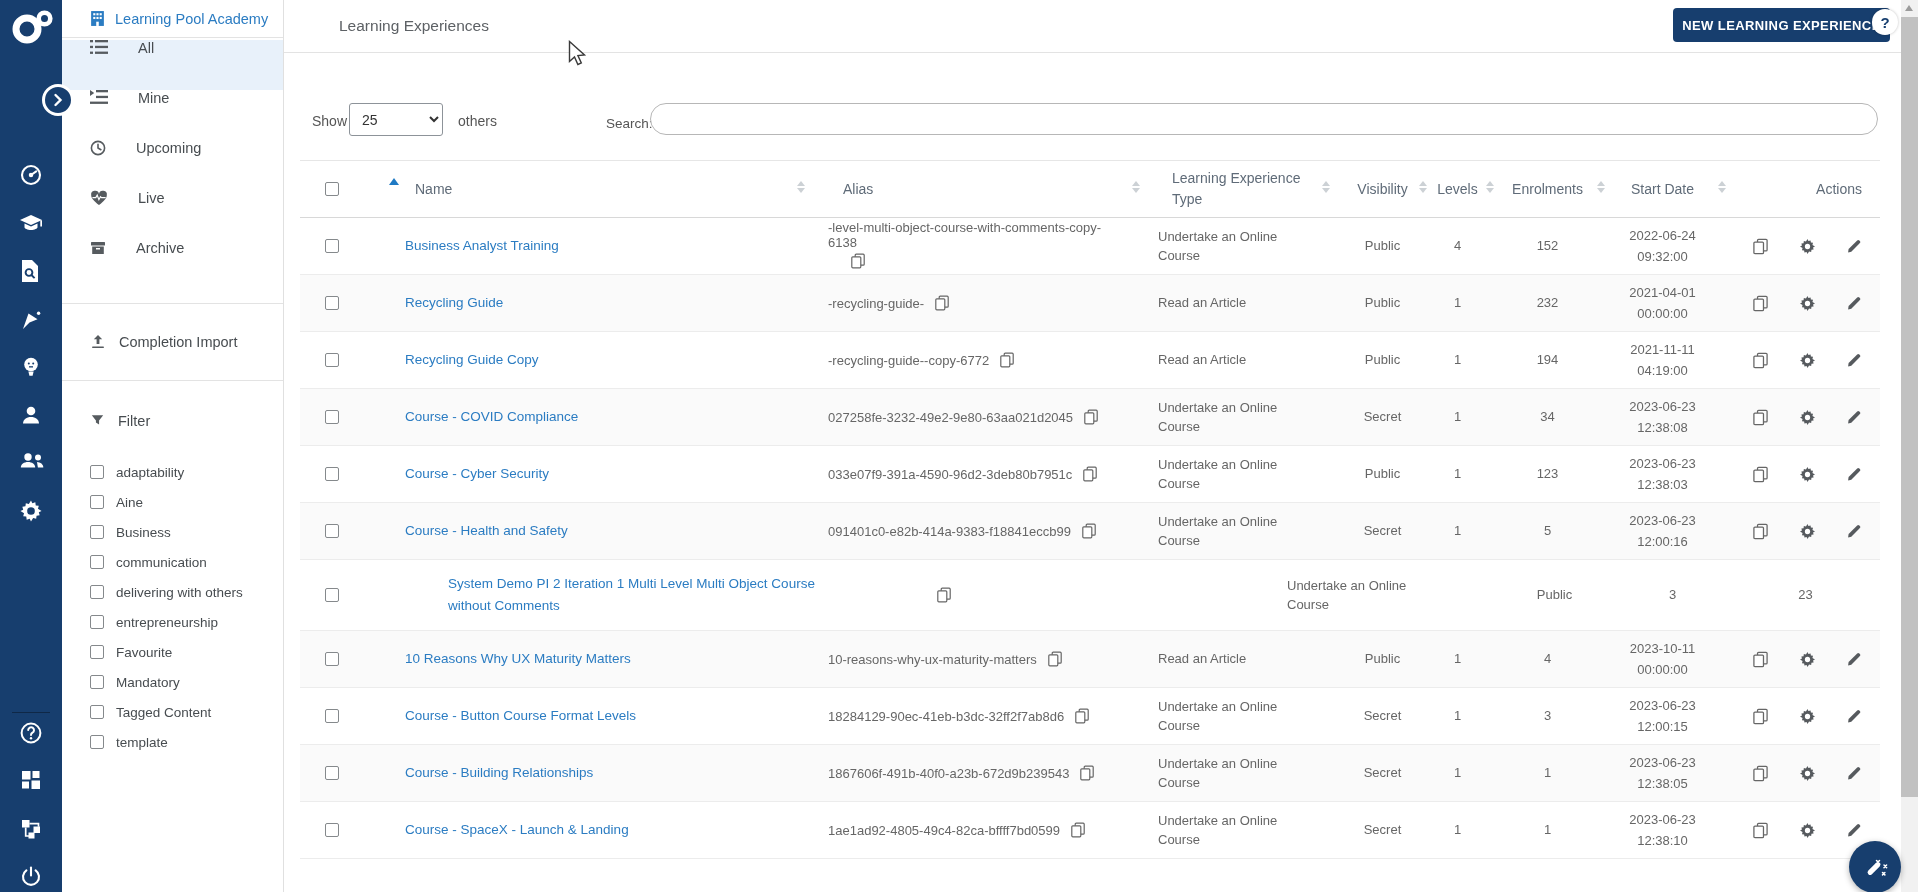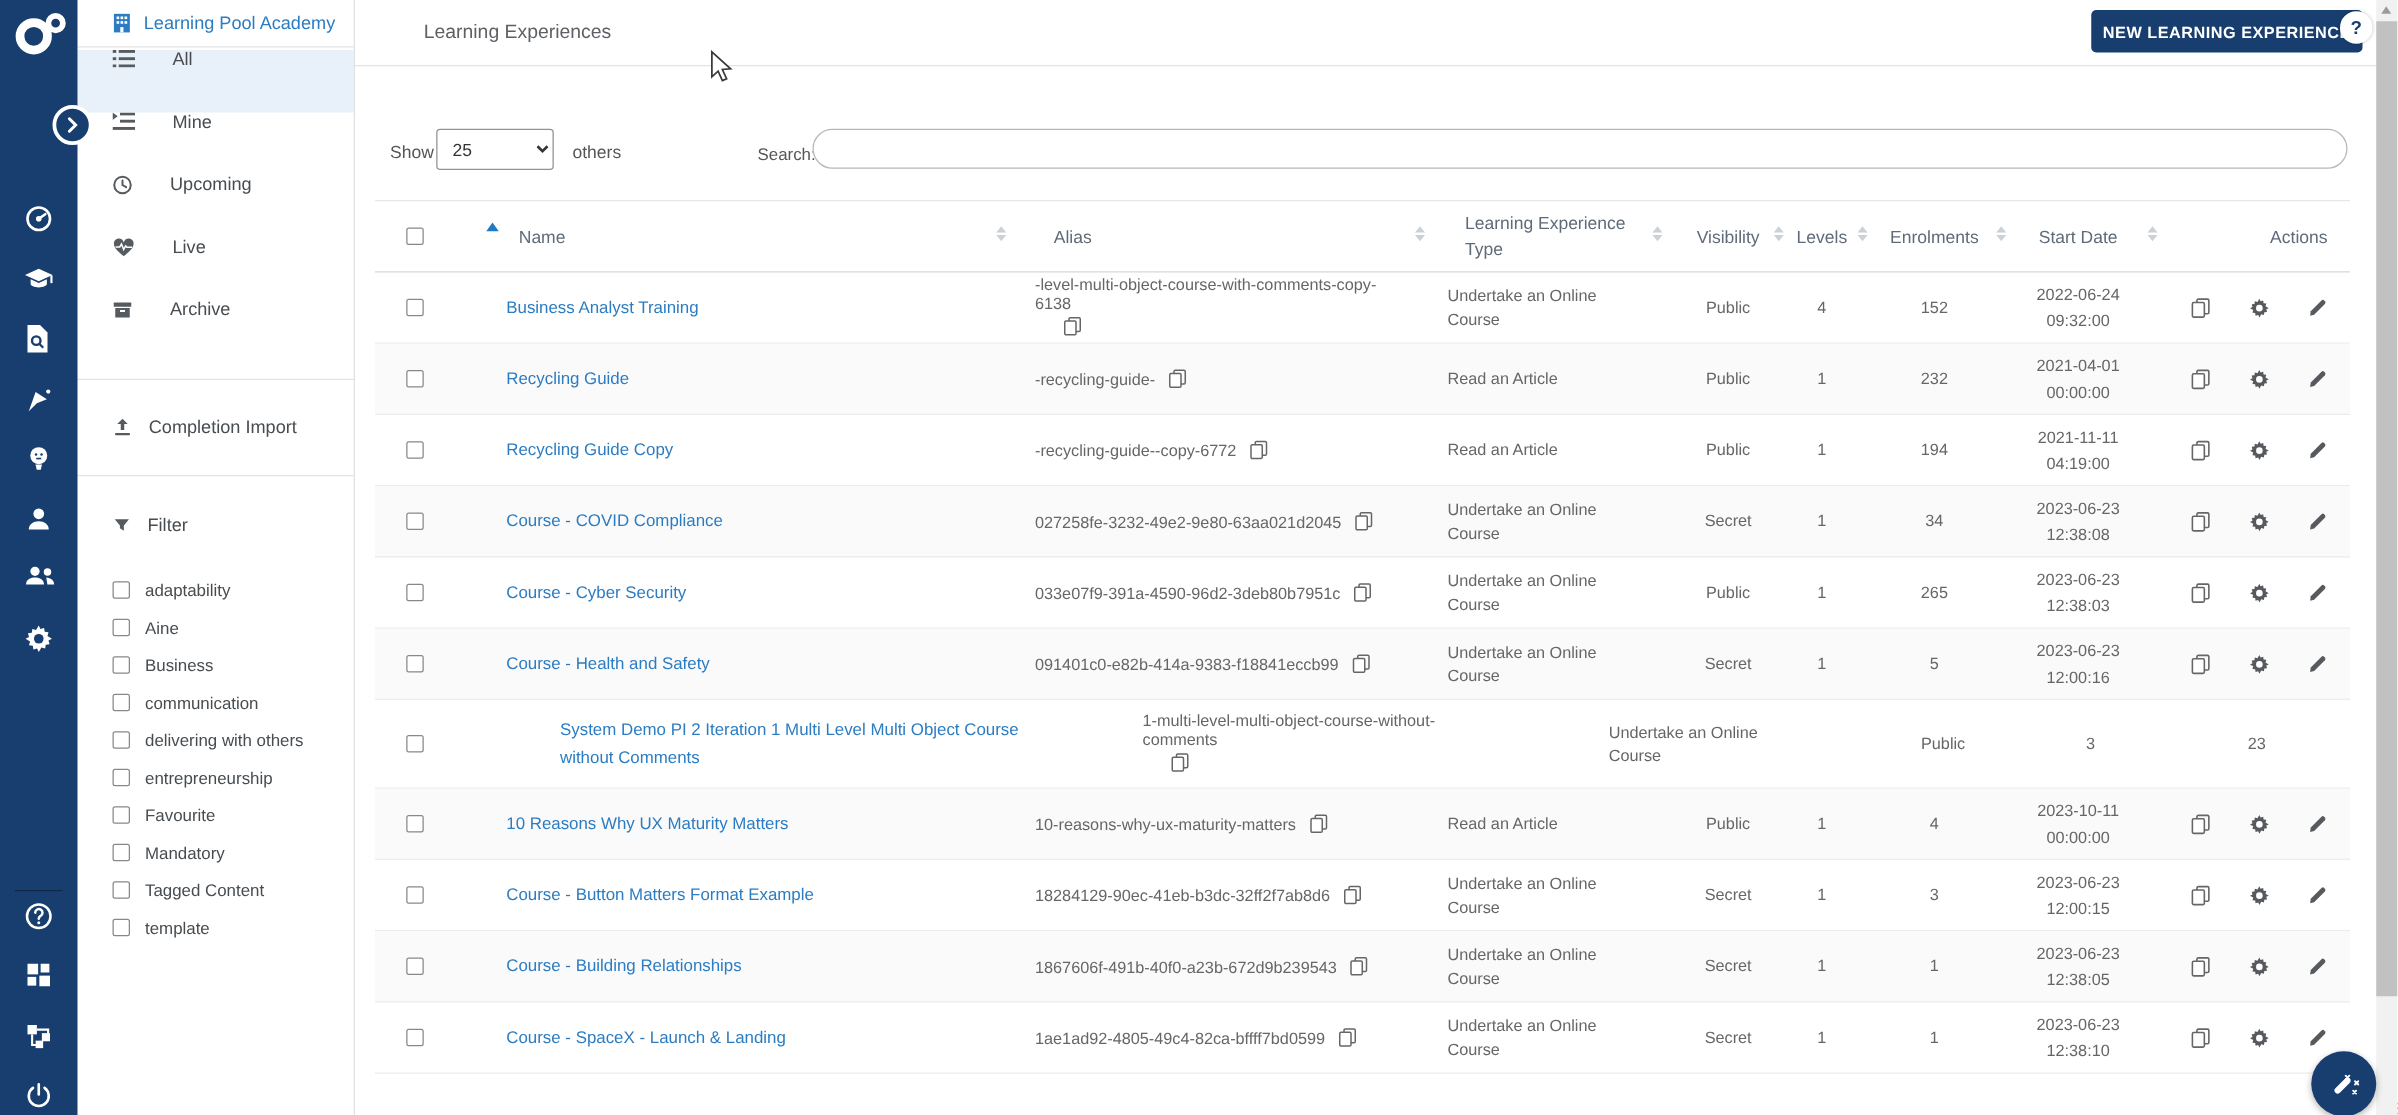--- a/index.html
+++ b/index.html
@@ -615,21 +615,21 @@
           <div class="td c-type">
             <span class="cell-txt">Undertake an Online Course</span>
           </div>
           <div class="td c-vis">
             <span class="cell-txt">Public</span>
           </div>
           <div class="td c-lvl">
             <span class="cell-txt">1</span>
           </div>
           <div class="td c-enr">
-            <span class="cell-txt">265</span>
+            <span class="cell-txt">123</span>
           </div>
           <div class="td c-date">
             <div class="date-cell">
               <div>2023-06-23</div>
               <div>12:38:03</div>
             </div>
           </div>
           <div class="td c-act">
             <svg class="act-ic cp" style="width:17px;height:17px" viewBox="0 0 16 16">
               <rect x="5.2" y="1.2" width="9" height="11" rx="1"></rect>
@@ -694,21 +694,20 @@
         </div>
         <div class="tr tall">
           <div class="td c-check">
             <span class="cb"></span>
           </div>
           <div class="td c-name">
             <a class="lnk">System Demo PI 2 Iteration 1 Multi Level Multi Object Course without Comments</a>
           </div>
           <div class="td c-alias">
             <div class="alias-block">
-              <div class="a-txt">1-multi-level-multi-object-course-without-comments</div>
               <div class="a-ic"><svg class="cp" viewBox="0 0 16 16">
                   <rect x="5.2" y="1.2" width="9" height="11" rx="1"></rect>
                   <rect class="front" x="1.8" y="3.8" width="9" height="11" rx="1"></rect>
                 </svg></div>
             </div>
           </div>
           <div class="td c-type">
             <span class="cell-txt">Undertake an Online Course</span>
           </div>
           <div class="td c-vis">
@@ -786,21 +785,21 @@
             <svg class="act-ic" width="16" height="16" viewBox="0 0 16 16">
               <path d="M2.6 11 11.2 2.4a1.5 1.5 0 0 1 2.1 0l.6.6a1.5 1.5 0 0 1 0 2.1L5.3 13.7l-3.2.8z" fill="#565a5e"></path>
             </svg>
           </div>
         </div>
         <div class="tr">
           <div class="td c-check">
             <span class="cb"></span>
           </div>
           <div class="td c-name">
-            <a class="lnk">Course - Button Matters Format Example</a>
+            <a class="lnk">Course - Button Course Format Levels</a>
           </div>
           <div class="td c-alias">
             <div class="alias-flex">
               <span class="a-txt">18284129-90ec-41eb-b3dc-32ff2f7ab8d6</span>
               <svg class="cp" viewBox="0 0 16 16">
                 <rect x="5.2" y="1.2" width="9" height="11" rx="1"></rect>
                 <rect class="front" x="1.8" y="3.8" width="9" height="11" rx="1"></rect>
               </svg>
             </div>
           </div>

